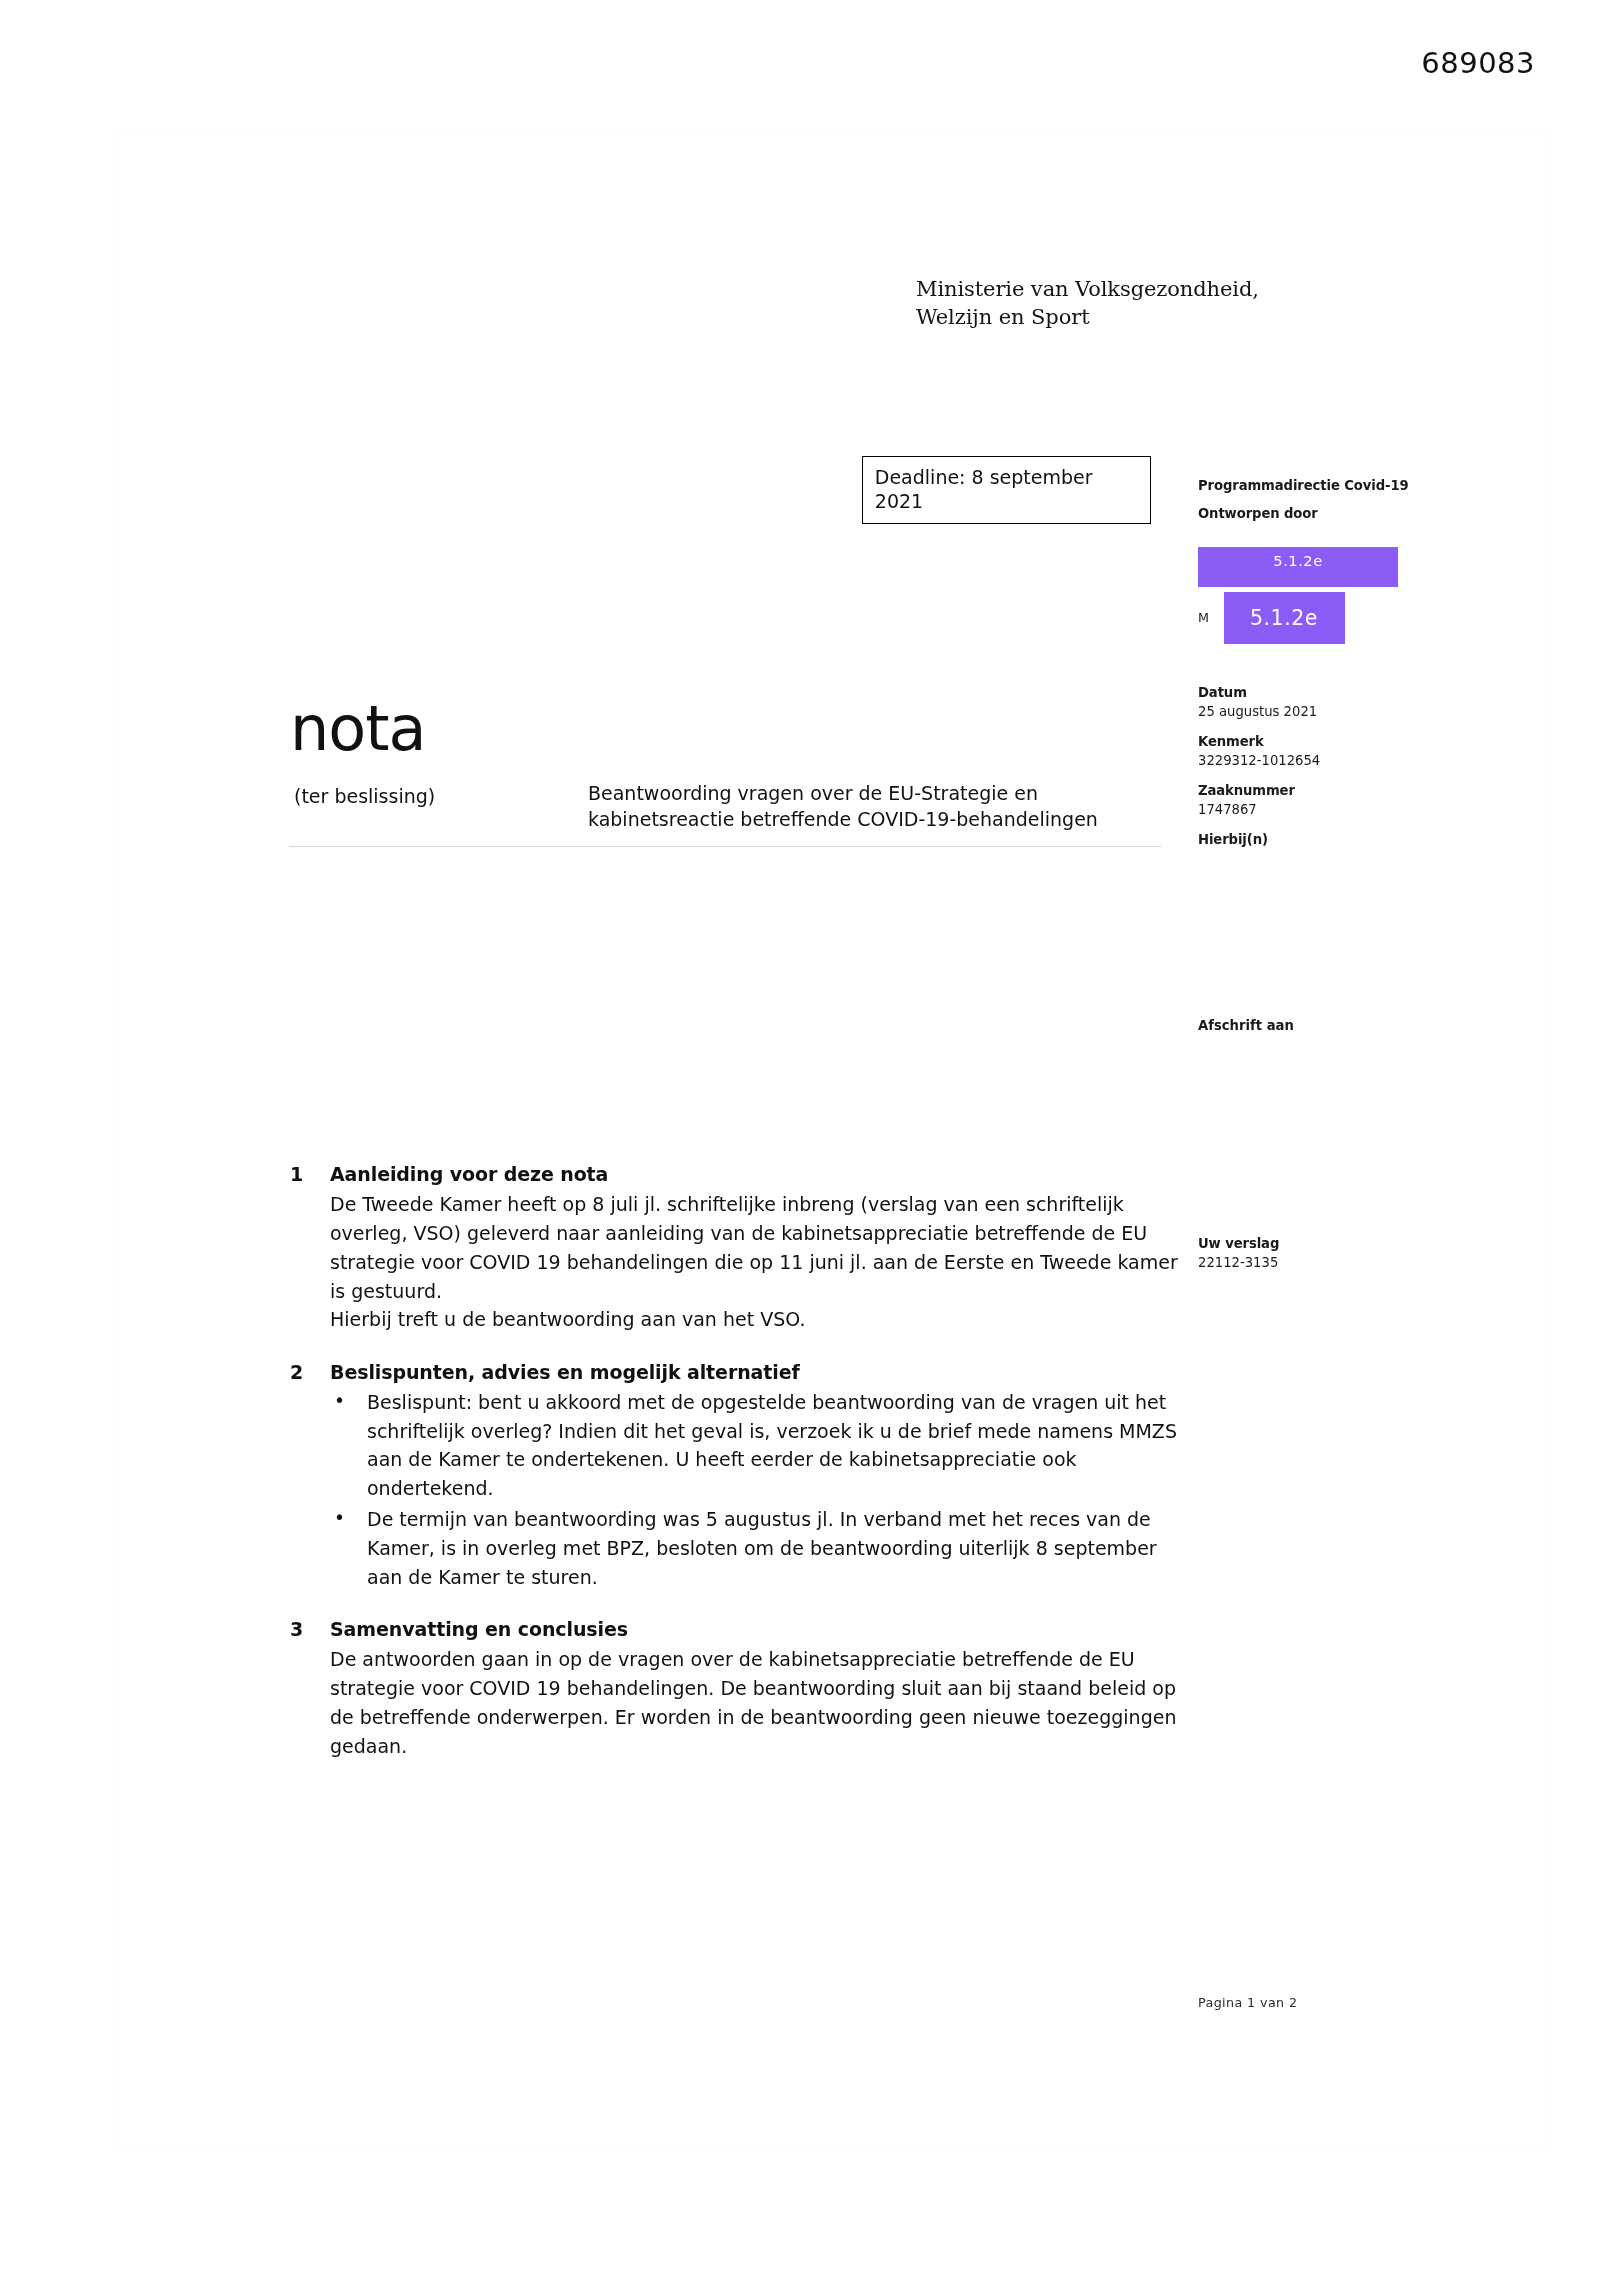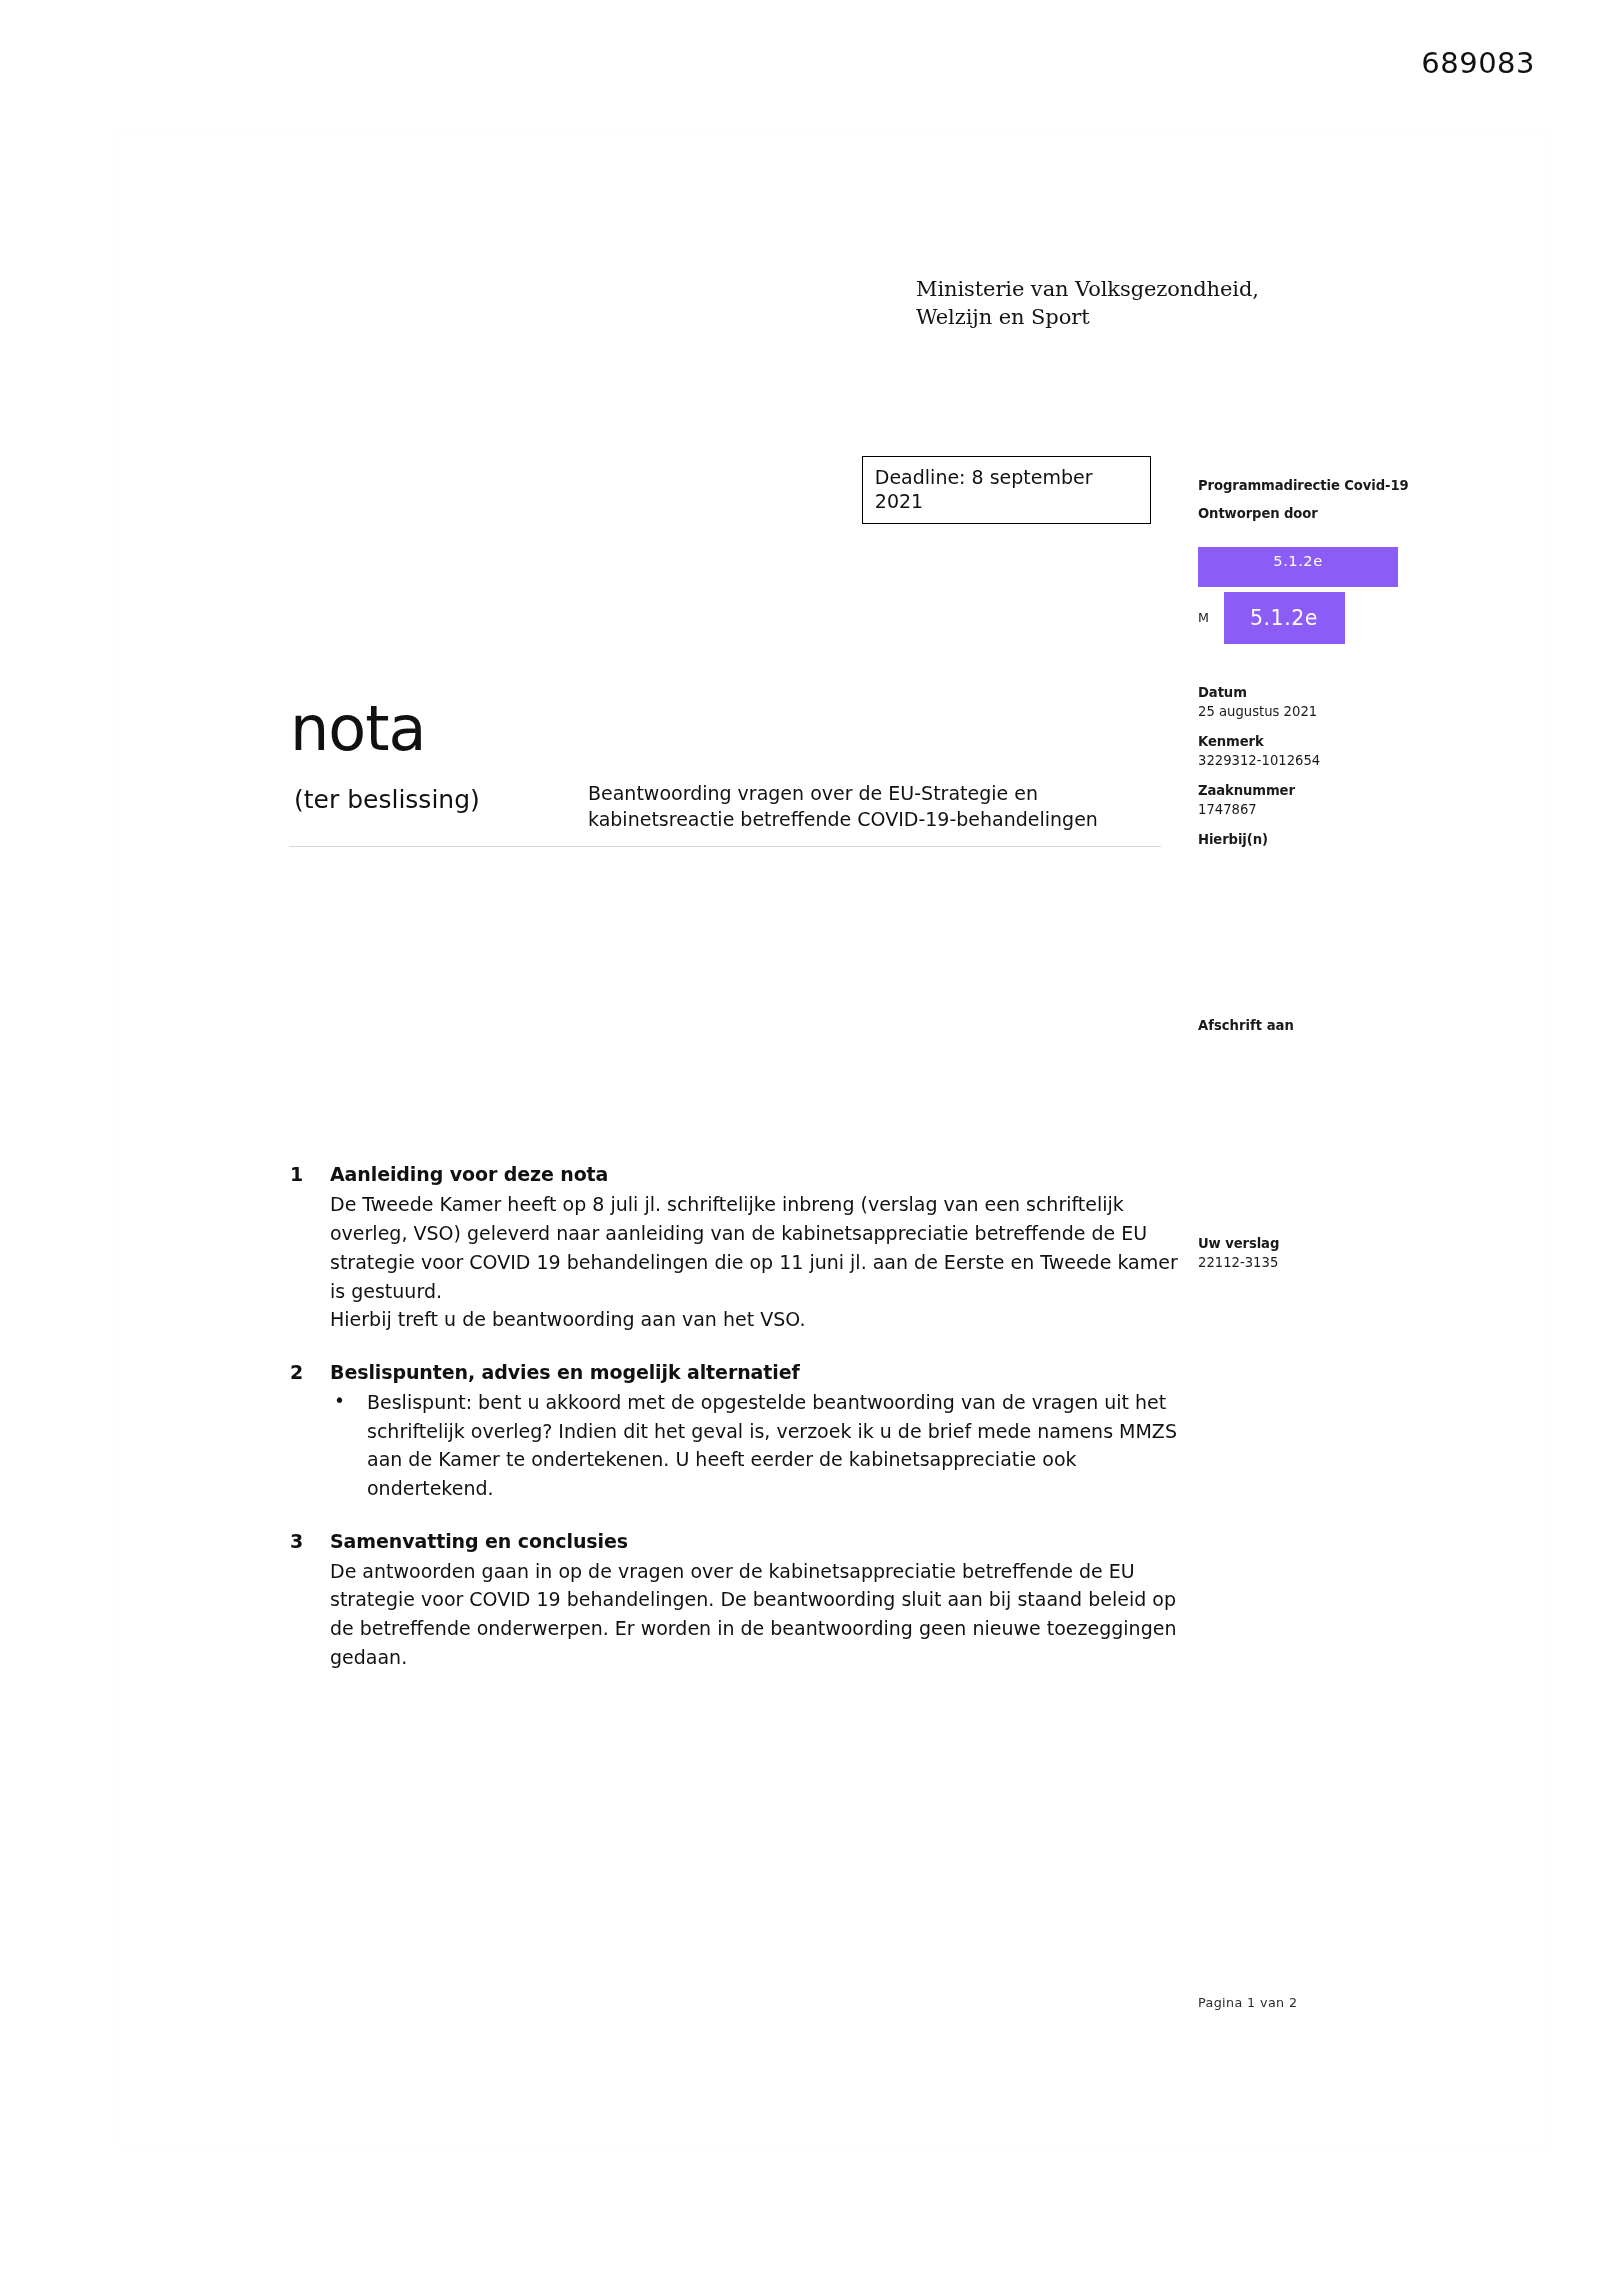--- a/index.html
+++ b/index.html
@@ -173,21 +173,21 @@
     font-size: 62px;
     font-weight: 400;
     letter-spacing: -1px;
     color: #111111;
     line-height: 1;
   }
   .nota-sub {
     position: absolute;
     left: 294px;
     top: 785px;
-    font-size: 25px;
+    font-size: 19px;
     color: #111111;
   }
   .nota-subject {
     position: absolute;
     left: 588px;
     top: 781px;
     width: 588px;
     font-size: 19px;
     line-height: 1.35;
     color: #111111;
@@ -335,20 +335,21 @@
           <p>Hierbij treft u de beantwoording aan van het VSO.</p>
         </div>
       </div>
       <div class="sec">
         <div class="sec-head">
           <span class="sec-num">2</span>
           <span class="sec-title">Beslispunten, advies en mogelijk alternatief</span>
         </div>
         <ul class="bullets">
           <li>Beslispunt: bent u akkoord met de opgestelde beantwoording van de vragen uit het schriftelijk overleg? Indien dit het geval is, verzoek ik u de brief mede namens MMZS aan de Kamer te ondertekenen. U heeft eerder de kabinetsappreciatie ook ondertekend.</li>
+          <li>De termijn van beantwoording was 5 augustus jl. In verband met het reces van de Kamer, is in overleg met BPZ, besloten om de beantwoording uiterlijk 8 september aan de Kamer te sturen.</li>
         </ul>
       </div>
       <div class="sec">
         <div class="sec-head">
           <span class="sec-num">3</span>
           <span class="sec-title">Samenvatting en conclusies</span>
         </div>
         <div class="sec-body">
           <p>De antwoorden gaan in op de vragen over de kabinetsappreciatie betreffende de EU strategie voor COVID 19 behandelingen. De beantwoording sluit aan bij staand beleid op de betreffende onderwerpen. Er worden in de beantwoording geen nieuwe toezeggingen gedaan.</p>
         </div>

